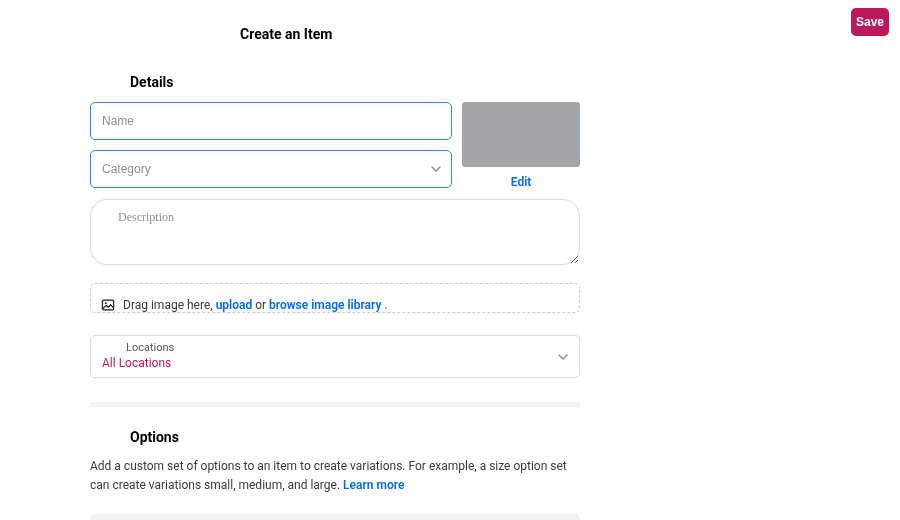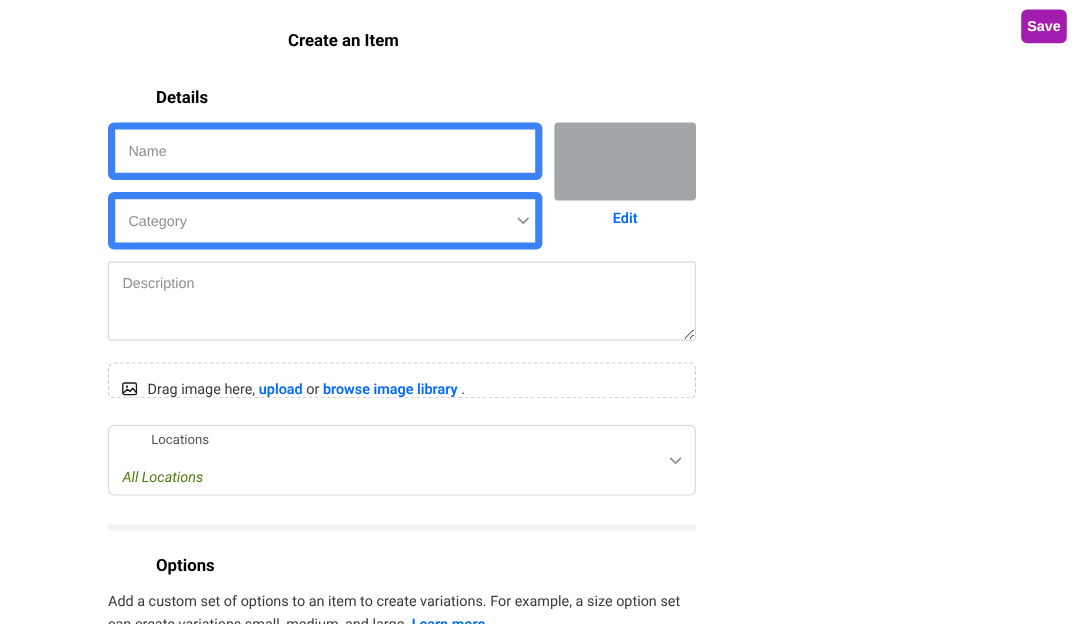--- a/index.html
+++ b/index.html
@@ -1,49 +1,49 @@
 <!DOCTYPE html>
 <html><head>
 <meta charset="utf-8">
 <style>
   * { box-sizing: border-box; margin: 0; padding: 0; }
   html, body { width: 900px; height: 520px; font-family: -apple-system, BlinkMacSystemFont, "Segoe UI", Roboto, Helvetica, Arial, sans-serif; background: #fff; color: #1a1a1a; }
   .page { position: relative; width: 900px; height: 520px; }
 
   .header { position: relative; height: 60px; }
   .title { position: absolute; top: 26px; left: 50%; transform: translateX(-50%); font-size: 14px; font-weight: 700; color: #000; width: 420px; text-align: left;}
-  .save-btn { position: absolute; top: 8px; right: 11px; width: 38px; height: 28px; background: #a21caf; color: #fff; border: none; border-radius: 5px; font-size: 12px; font-weight: 600; cursor: pointer; }
+  .save-btn { position: absolute; top: 8px; right: 11px; width: 38px; height: 28px; background: #be185d; color: #fff; border: none; border-radius: 5px; font-size: 12px; font-weight: 600; cursor: pointer; }
 
   .content { position: absolute; left: 90px; top: 74px; width: 490px; }
 
   .section-title { font-size: 14px; font-weight: 700; color: #000; margin-bottom: 12px; padding-left: 40px; }
 
   .row-top { display: flex; gap: 10px; }
   .left-col { flex: 0 0 362px; display: flex; flex-direction: column; gap: 10px; }
   .right-col { flex: 0 0 118px; display: flex; flex-direction: column; }
 
-  .field { width: 100%; height: 48px; border: 6px solid #3b82f6; border-radius: 5px; padding: 0 11px; font-size: 12px; color: #8b5cf6; background:#fff; }
+  .field { width: 100%; height: 38px; border: 1px solid #3b82f6; border-radius: 5px; padding: 0 11px; font-size: 12px; color: #8b5cf6; background:#fff; }
   .field::placeholder { color: #8f8f8f; }
 
   .select-wrap { position: relative; }
   .select-wrap .chev { position: absolute; right: 10px; top: 50%; transform: translateY(-50%); pointer-events: none; }
 
   .thumb { width: 118px; height: 65px; background: #a3a6a8; border-radius: 3px; }
   .edit-link { margin-top: 8px; font-size: 12px; font-weight: 600; color: #006aff; cursor: pointer; text-align:center; }
 
-  .desc { width: 100%; height: 66px; border: 1px solid #d9d9d9; border-radius: 2px; padding: 10px 11px; font-size: 12px; font-family: Liberation Sans, sans-serif; resize: vertical; margin-top: 10px; }
+  .desc { width: 100%; height: 66px; border: 1px solid #d9d9d9; border-radius: 17px; padding: 10px 27px; font-size: 12px; font-family: Liberation Serif, serif; resize: vertical; margin-top: 10px; }
   .desc::placeholder { color: #8f8f8f; }
 
   .dropzone { width: 100%; height: 30px; border: 1px dashed #c9c9c9; border-radius: 5px; margin-top: 14px; display: flex; align-items: flex-end; padding: 0 10px; font-size: 12px; color: #3a3a3a; gap: 8px; }
   .dropzone .link { color: #006aff; font-weight: 600; cursor: pointer; }
   .dropzone .text { white-space: pre; }
 
   .loc-wrap { width: 100%; border: 1px solid #d9d9d9; border-radius: 5px; margin-top: 22px; padding: 5px 11px 7px; position: relative; cursor: pointer; }
   .loc-label { font-size: 11px; color: #555; margin-left: 24px; }
-  .loc-value { font-size: 12px; color: #4d7c0f; margin-top: 18px; font-style: italic; }
+  .loc-value { font-size: 12px; color: #be185d; margin-top: 2px; }
   .loc-wrap .chev { position: absolute; right: 10px; top: 50%; transform: translateY(-50%); }
 
   .divider { width: 100%; height: 5px; background: #f2f2f2; border-radius: 2px; margin-top: 24px; }
 
   .options-section { margin-top: 22px; }
   .options-desc { font-size: 12px; color: #3a3a3a; line-height: 1.55; margin-top: 8px; }
   .options-desc .link { color: #006aff; font-weight: 600; cursor: pointer; }
 
   .add-options-btn { width: 100%; height: 30px; margin-top: 20px; background: #f1f1f1; border: none; border-radius: 5px; font-size: 12.5px; font-weight: 700; color: #1a1a1a; cursor: pointer; }
 

